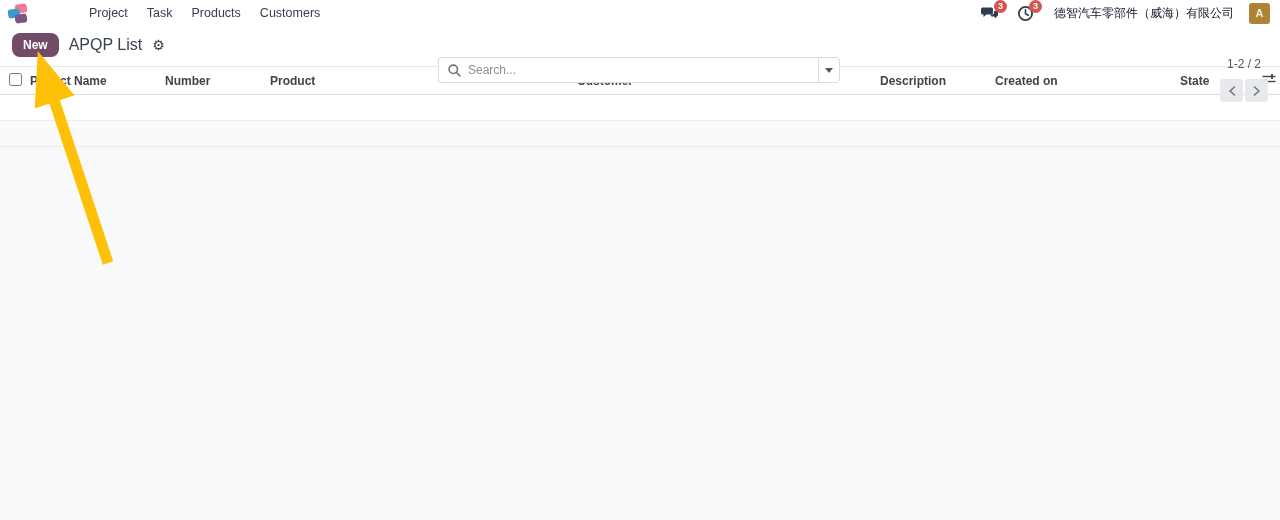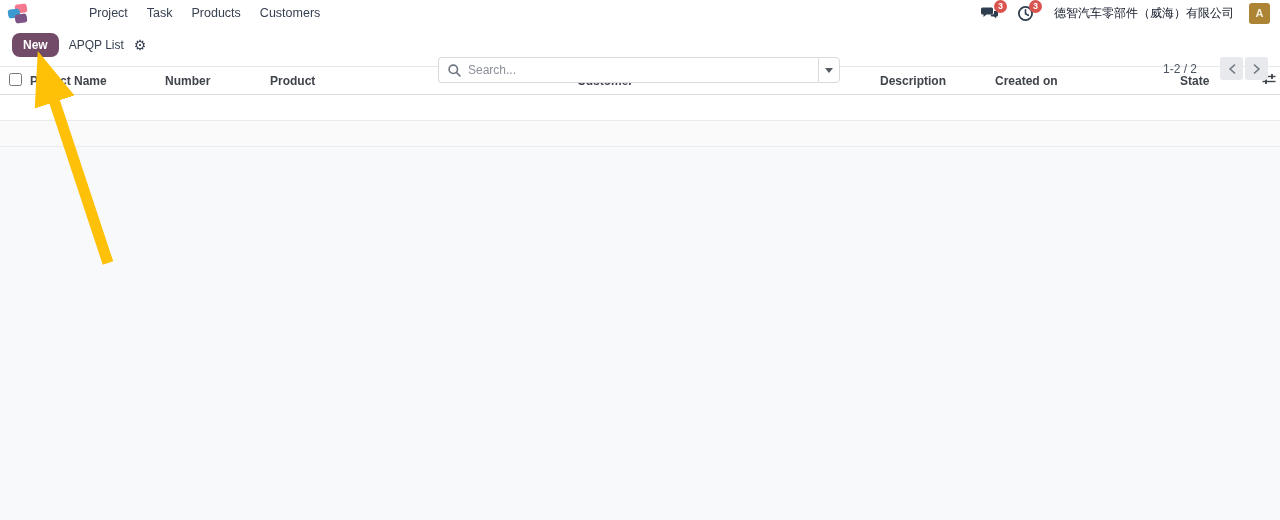--- a/index.html
+++ b/index.html
@@ -55,21 +55,21 @@
     background: #ffffff;
   }
   .cp-left { position: absolute; left: 12px; top: 7px; display: flex; align-items: center; gap: 10px; }
   .btn-new {
     background: #714b67; color: #ffffff;
     border: none; border-radius: 8px;
     font-family: "Liberation Sans", sans-serif;
     font-size: 12px; font-weight: 600;
     padding: 5px 11px; cursor: pointer;
   }
-  .breadcrumb-title { font-size: 12px; color: #374151; }
+  .breadcrumb-title { font-size: 16px; color: #374151; }
   .gear-icon { font-size: 14px; color: #374151; cursor: pointer; line-height: 1; }
 
   .search-group {
     position: absolute; left: 438px; top: 31px; width: 402px; height: 26px;
     display: flex;
   }
   .search-box {
     flex: 1; display: flex; align-items: center; gap: 7px;
     border: 1px solid #d8dadd; border-right: none;
     border-radius: 4px 0 0 4px; background: #fff; padding: 0 9px;
@@ -80,21 +80,21 @@
     font-size: 12px; color: #374151; background: transparent;
   }
   .search-input::placeholder { color: #8b9099; }
   .search-toggle {
     width: 22px; border: 1px solid #d8dadd; border-radius: 0 4px 4px 0;
     background: #fff; cursor: pointer;
     display: flex; align-items: center; justify-content: center;
   }
   .caret-down { width: 0; height: 0; border-left: 4px solid transparent; border-right: 4px solid transparent; border-top: 5px solid #555b63; }
 
-  .pager { position: absolute; right: 12px; top: 31px; display: flex; align-items: center; gap: 23px; }
+  .pager { position: absolute; right: 12px; top: 31px; display: flex; align-items: center; gap: 8px; flex-direction: column; }
   .pager-text { font-size: 12px; color: #4b5563; }
   .pager-btns { display: flex; gap: 2px; }
   .pager-btn {
     width: 23px; height: 23px; border: none; border-radius: 3px;
     background: #e7e9ed; color: #6c757d; cursor: pointer;
     display: flex; align-items: center; justify-content: center;
   }
 
   
   .list-table-wrap { background: #ffffff; }

